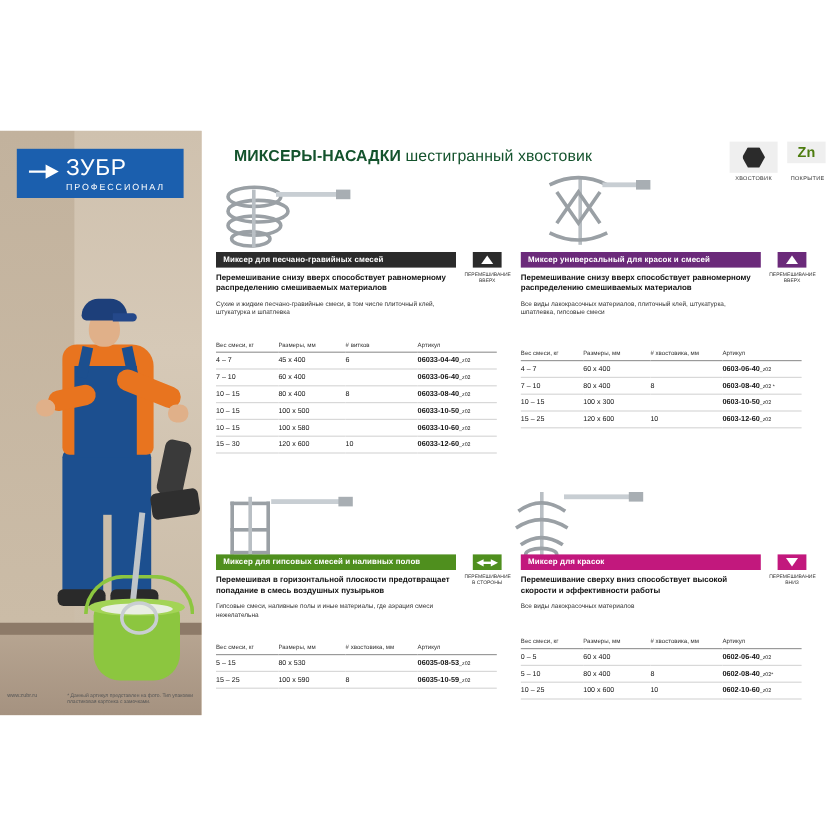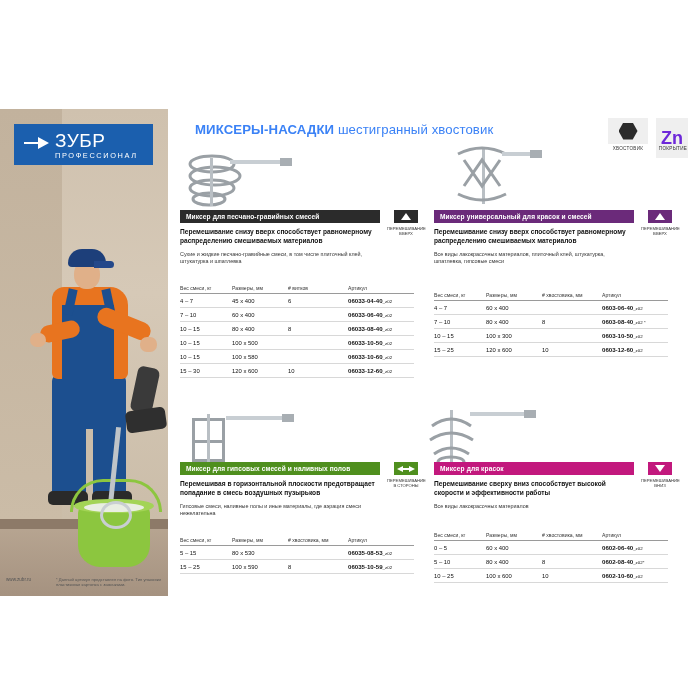--- a/index.html
+++ b/index.html
@@ -43,26 +43,26 @@
   .ph-site{position:absolute;left:6px;top:468px;font-size:4.6px;color:#555;}
   .ph-note{position:absolute;left:56px;top:468px;font-size:4.2px;color:#555;width:108px;line-height:1.25;}
 
   
   .logo{position:absolute;left:14px;top:124px;width:139px;height:41px;background:#1b5fae;}
   .logo-z{position:absolute;left:10px;top:9px;width:26px;height:20px;}
   .logo-name{position:absolute;left:41px;top:6px;color:#fff;font-weight:normal;font-size:19px;letter-spacing:.5px;}
   .logo-sub{position:absolute;left:41px;top:27px;color:#fff;font-size:7.4px;letter-spacing:1.6px;}
 
   
-  .title{position:absolute;left:180px;top:122px;font-size:13.2px;font-weight:bold;color:#3b82f6;letter-spacing:.1px;padding-left:15px;}
+  .title{position:absolute;left:180px;top:122px;font-size:13.2px;font-weight:bold;color:#14532d;letter-spacing:.1px;padding-left:15px;}
   .title span{font-weight:normal;}
   .hx-hex{position:absolute;left:608px;top:118px;width:40px;height:26px;background:#efefef;display:flex;align-items:center;justify-content:center;}
   .hex-shape{width:19px;height:17px;background:#2b2b2b;clip-path:polygon(25% 0,75% 0,100% 50%,75% 100%,25% 100%,0 50%);}
   .hx-hex-lbl{position:absolute;left:600px;top:146px;width:56px;text-align:center;font-size:4.6px;color:#333;letter-spacing:.3px;}
-  .hx-zn{position:absolute;left:656px;top:118px;width:32px;height:40px;background:#efefef;display:flex;align-items:center;justify-content:center;font-weight:bold;font-size:18px;color:#6d28d9;}
+  .hx-zn{position:absolute;left:656px;top:118px;width:32px;height:18px;background:#efefef;display:flex;align-items:center;justify-content:center;font-weight:bold;font-size:12px;color:#4d7c0f;}
   .hx-zn-lbl{position:absolute;left:654px;top:146px;width:38px;text-align:center;font-size:4.6px;color:#333;letter-spacing:.3px;}
 
   
   .blk{position:absolute;}
   .blk-title{height:13px;display:flex;align-items:center;padding-left:6px;color:#fff;font-size:6.6px;font-weight:bold;letter-spacing:.1px;}
   .t-dark{background:#2b2b2b;}
   .t-violet{background:#6b2a7a;}
   .t-green{background:#4f8f1e;}
   .t-pink{background:#c2187d;}
   .desc{font-size:6.6px;font-weight:bold;line-height:1.33;margin-top:5px;width:196px;color:#111;}

